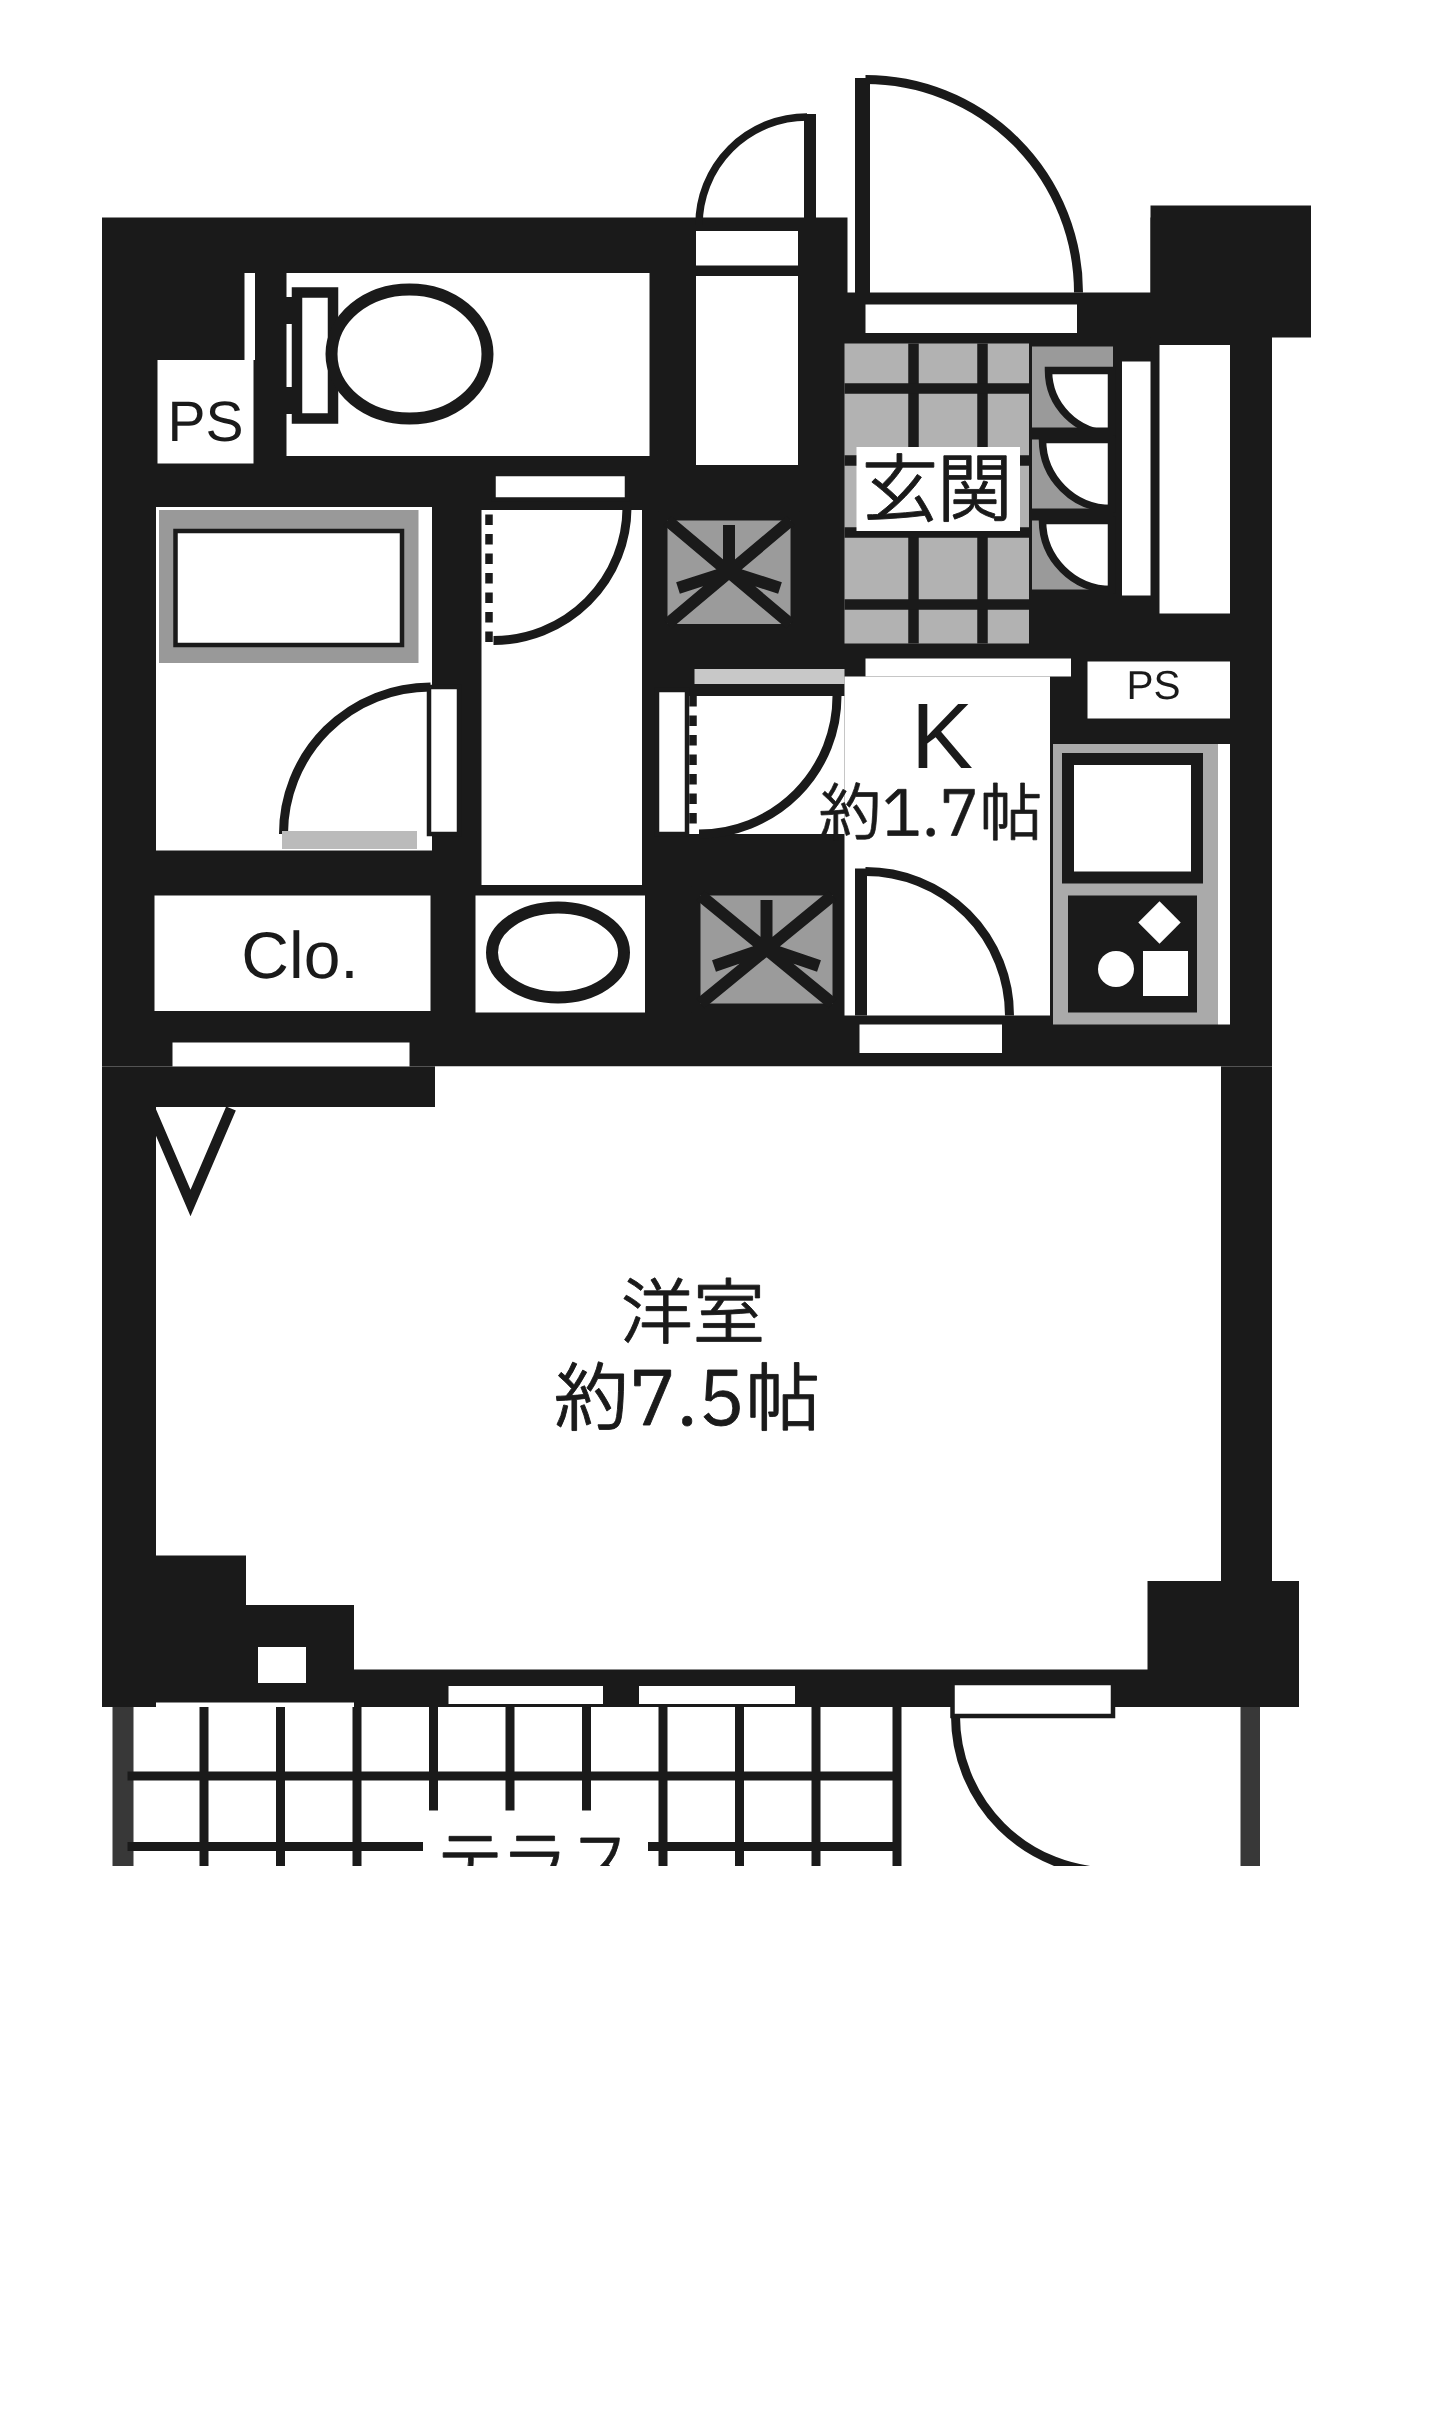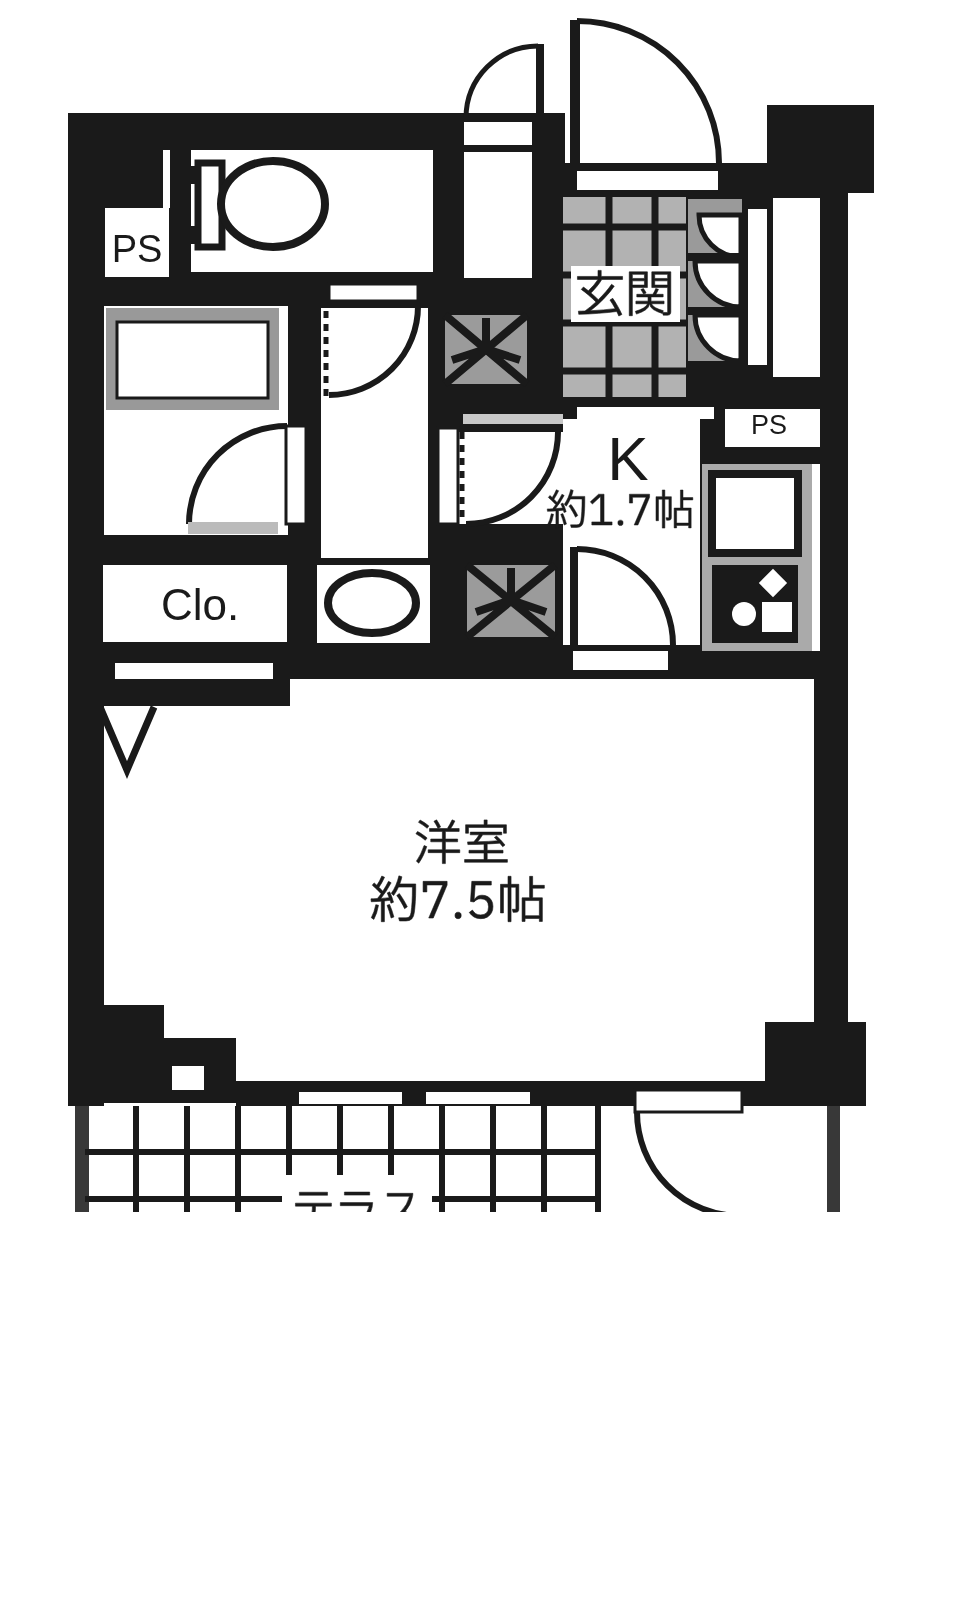--- a/index.html
+++ b/index.html
@@ -1,16 +1,16 @@
 <!DOCTYPE html>
 <html><head>
 <meta charset="utf-8">
 <style>
   html,body{margin:0;padding:0;background:#fff;}
-  .page{width:960px;height:1212px;position:relative;font-family:"Liberation Sans",sans-serif;}
+  .page{width:960px;height:1212px;position:relative;font-family:"Liberation Sans",sans-serif;margin-top:32px;}
   svg{display:block;}
 </style>
 </head>
 <body>
 <div class="page">
 <svg width="960" height="1610" viewBox="0 0 960 1610" xmlns="http://www.w3.org/2000/svg">
 
 <rect x="0" y="0" width="960" height="1610" fill="#ffffff"></rect>
 
 <rect x="68" y="113" width="780" height="566" fill="#1a1a1a"></rect>

